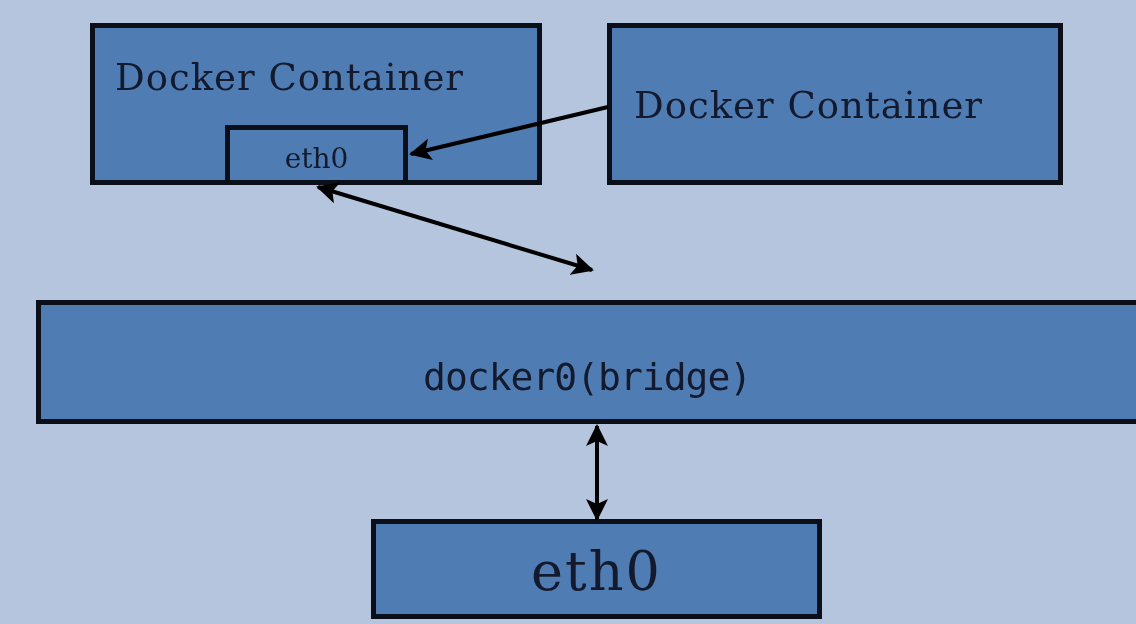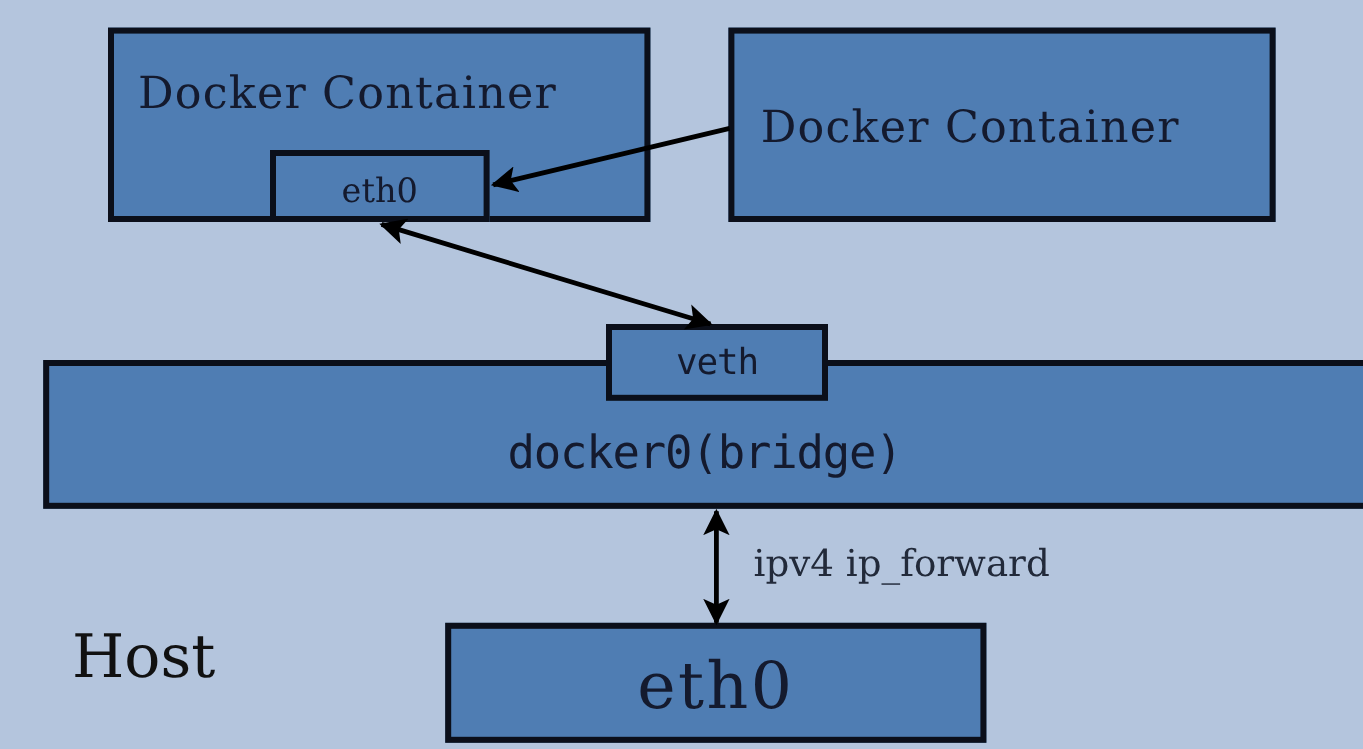--- a/index.html
+++ b/index.html
@@ -47,31 +47,26 @@
     <span class="label">eth0</span>
   </div>
 
   <div class="box" id="container2">
     <span class="label">Docker Container</span>
   </div>
 
   <div class="box" id="bridge">
     <span class="label">docker0(bridge)</span>
   </div>
-  <div class="box" id="veth">
-    <span class="label">veth</span>
-  </div>
 
-  <span class="label" id="host-label">Host</span>
 
   <div class="box" id="host-eth0">
     <span class="label">eth0</span>
   </div>
 
-  <span class="label" id="ipfwd-label">ipv4 ip_forward</span>
 
   <svg id="arrows" width="1136" height="624" viewBox="0 0 1136 624">
     <defs>
       <marker id="ah" markerWidth="10" markerHeight="10" refX="8" refY="5" orient="auto" markerUnits="userSpaceOnUse" viewBox="0 0 10 10">
         <path d="M0,0 L10,5 L0,10 z" fill="#000"></path>
       </marker>
       <marker id="ahBig" markerWidth="22" markerHeight="22" refX="20" refY="11" orient="auto" markerUnits="userSpaceOnUse" viewBox="0 0 22 22">
         <path d="M0,0 L22,11 L0,22 L5,11 z" fill="#000"></path>
       </marker>
       <marker id="ahBigStart" markerWidth="22" markerHeight="22" refX="2" refY="11" orient="auto" markerUnits="userSpaceOnUse" viewBox="0 0 22 22">

